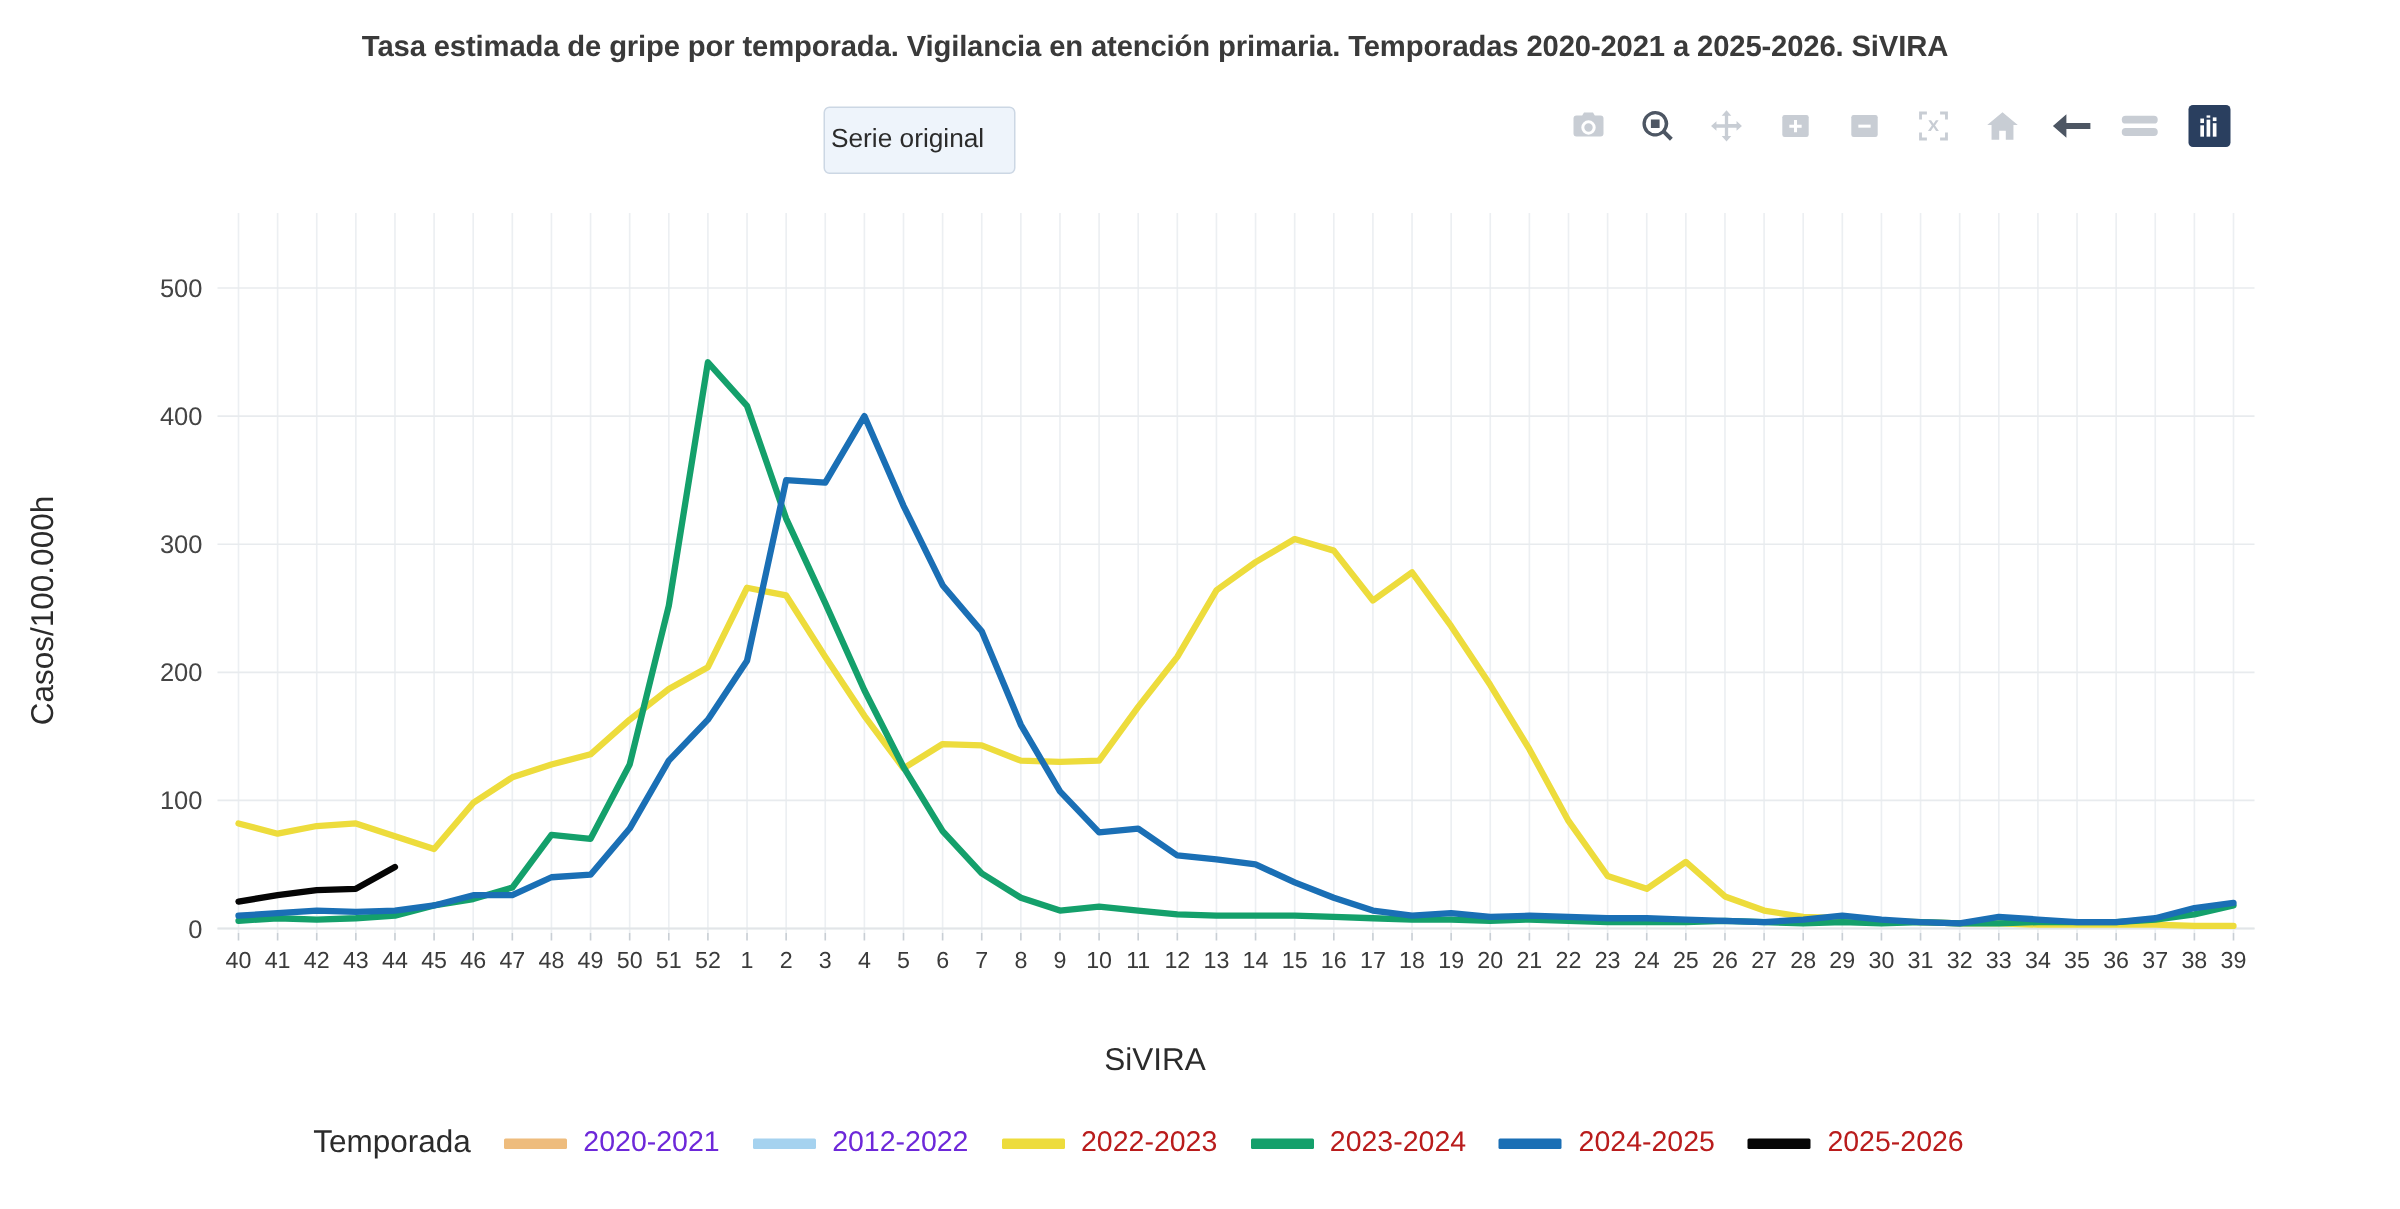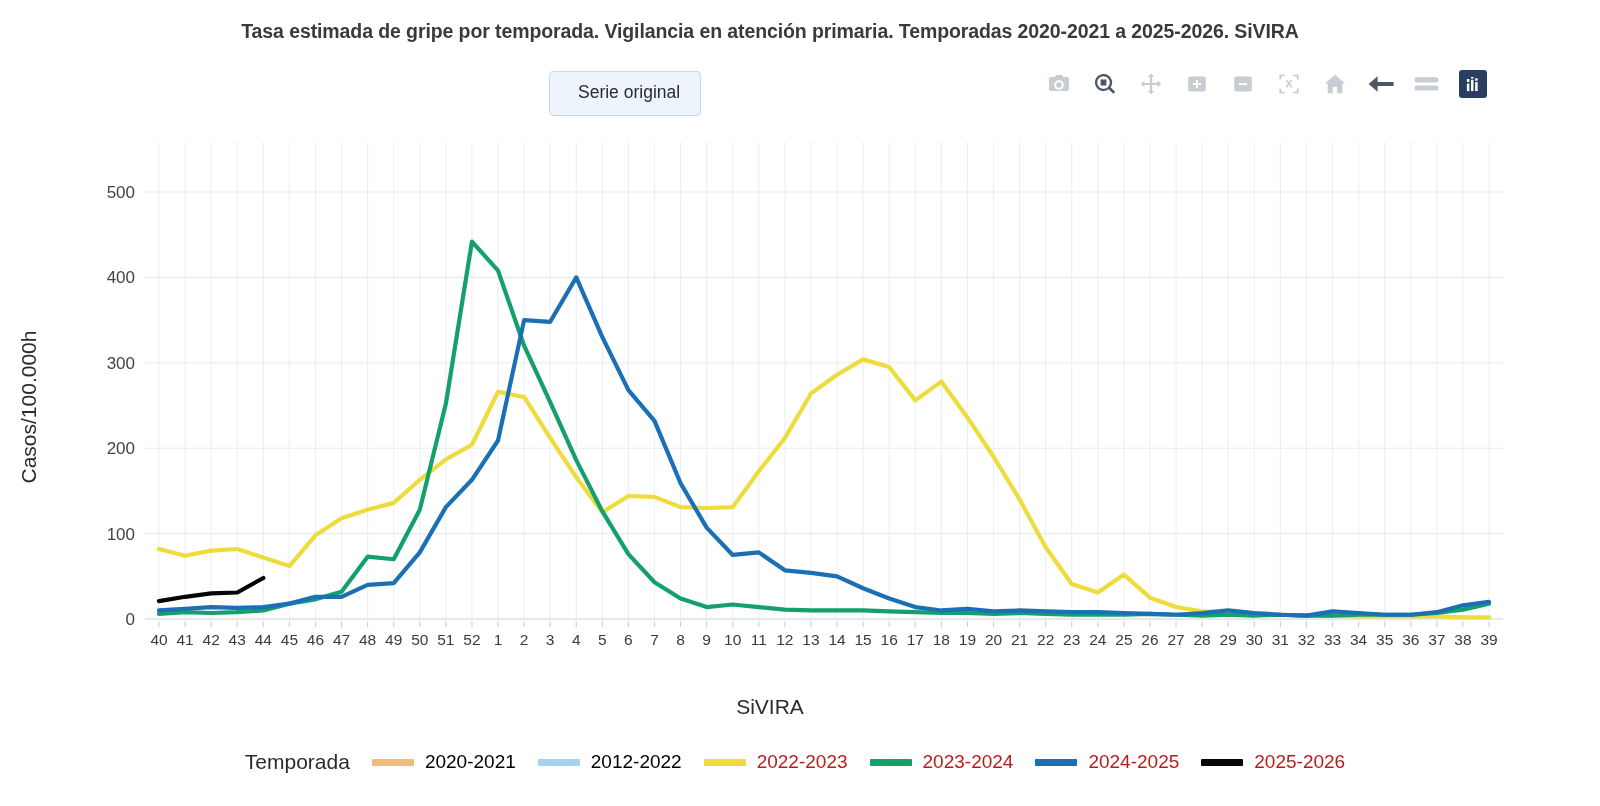--- a/index.html
+++ b/index.html
@@ -23,21 +23,21 @@
   
   #btn-group {
     position: absolute; left: 549px; top: 71px;
     display: flex; align-items: stretch;
   }
   .seg-btn {
     font-family: "Liberation Sans", sans-serif;
     font-size: 17.5px; color: #2b2b2b;
     border: 1px solid #d6dce3;
     border-radius: 4px;
-    padding: 12px 20px 13px 28px;
+    padding: 12px 20px 13px 4px;
     background: #ffffff;
     cursor: pointer;
     white-space: nowrap;
     line-height: 1;
   }
   .seg-btn.active { background: #eef4fb; border-color: #ccd7e4; }
   .seg-btn + .seg-btn { margin-left: 6px; }
 
   
   #modebar {
@@ -72,29 +72,28 @@
   #xlabel {
     position: absolute; left: 0; top: 695px; width: 1540px;
     text-align: center; font-size: 21px; color: #2b2b2b;
   }
 
   
   #legend {
     position: absolute; left: 0; top: 750px; width: 1540px;
     display: flex; align-items: center; justify-content: center;
     gap: 0px;
-    margin-left: 36px;
   }
   #legend-title {
     font-size: 21px; color: #2b2b2b; margin-right: 22px;
   }
   .leg-item { display: flex; align-items: center; margin-right: 22px; cursor: pointer; }
   .leg-swatch { width: 42px; height: 7px; border-radius: 1px; margin-right: 11px; }
   .leg-label { font-size: 19px; color: #b91c1c; white-space: nowrap; }
-  .leg-item.off .leg-label { color: #000000; }
+  .leg-item.off .leg-label { color: #6d28d9; }
 </style>
 </head>
 <body>
 <div id="app">
 
 <div id="chart-title">Tasa estimada de gripe por temporada. Vigilancia en atención primaria. Temporadas 2020-2021 a 2025-2026. SiVIRA</div>
 
 <div id="btn-group">
   <button class="seg-btn active">Serie original</button>
 </div>

